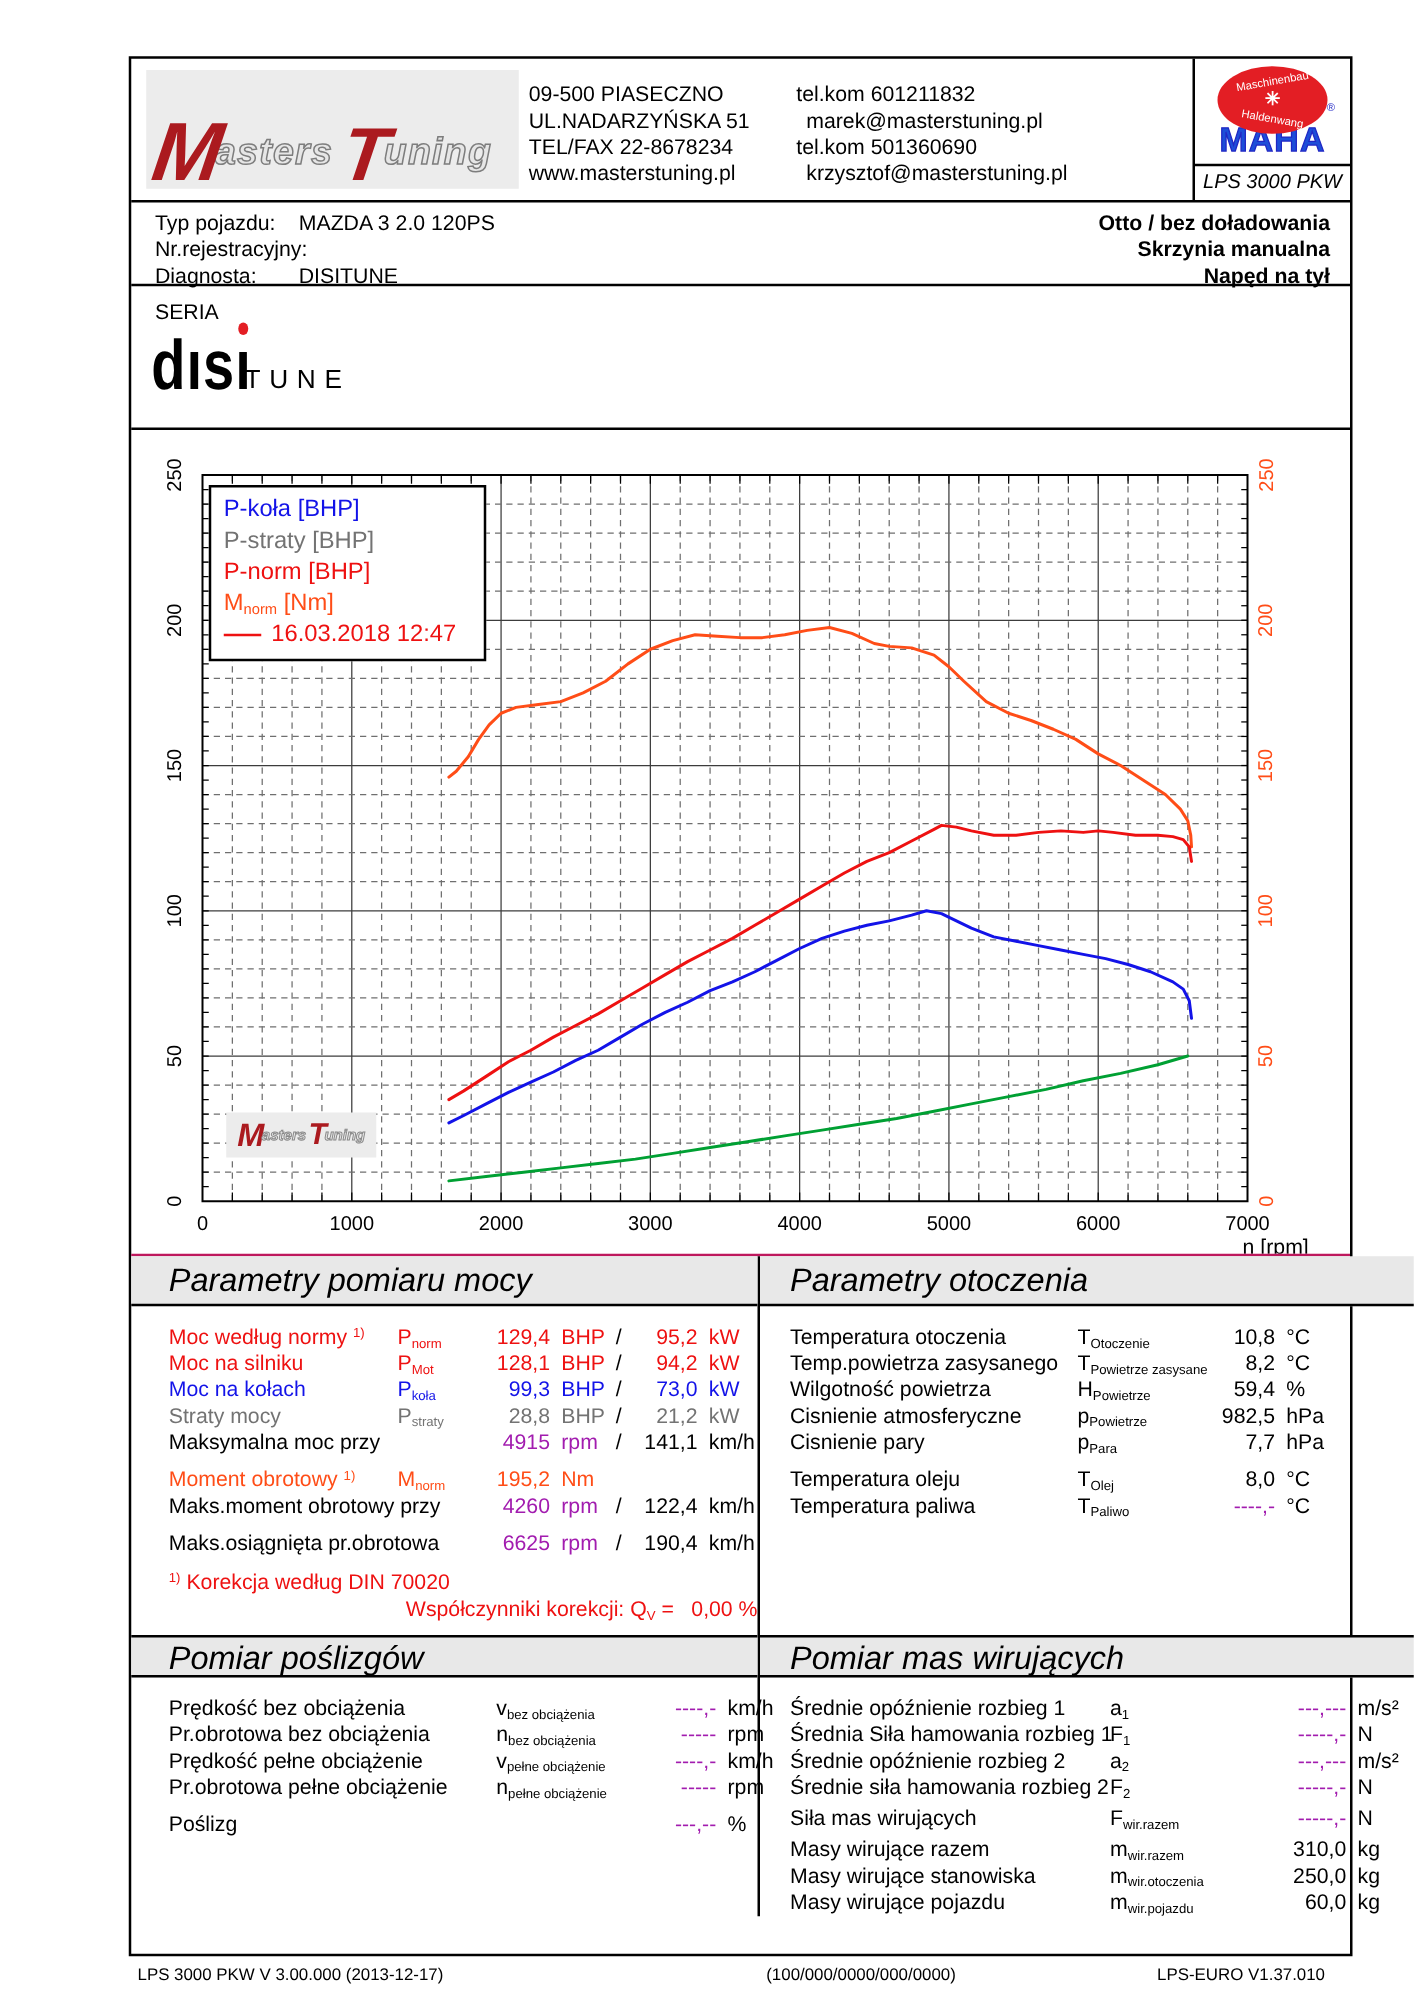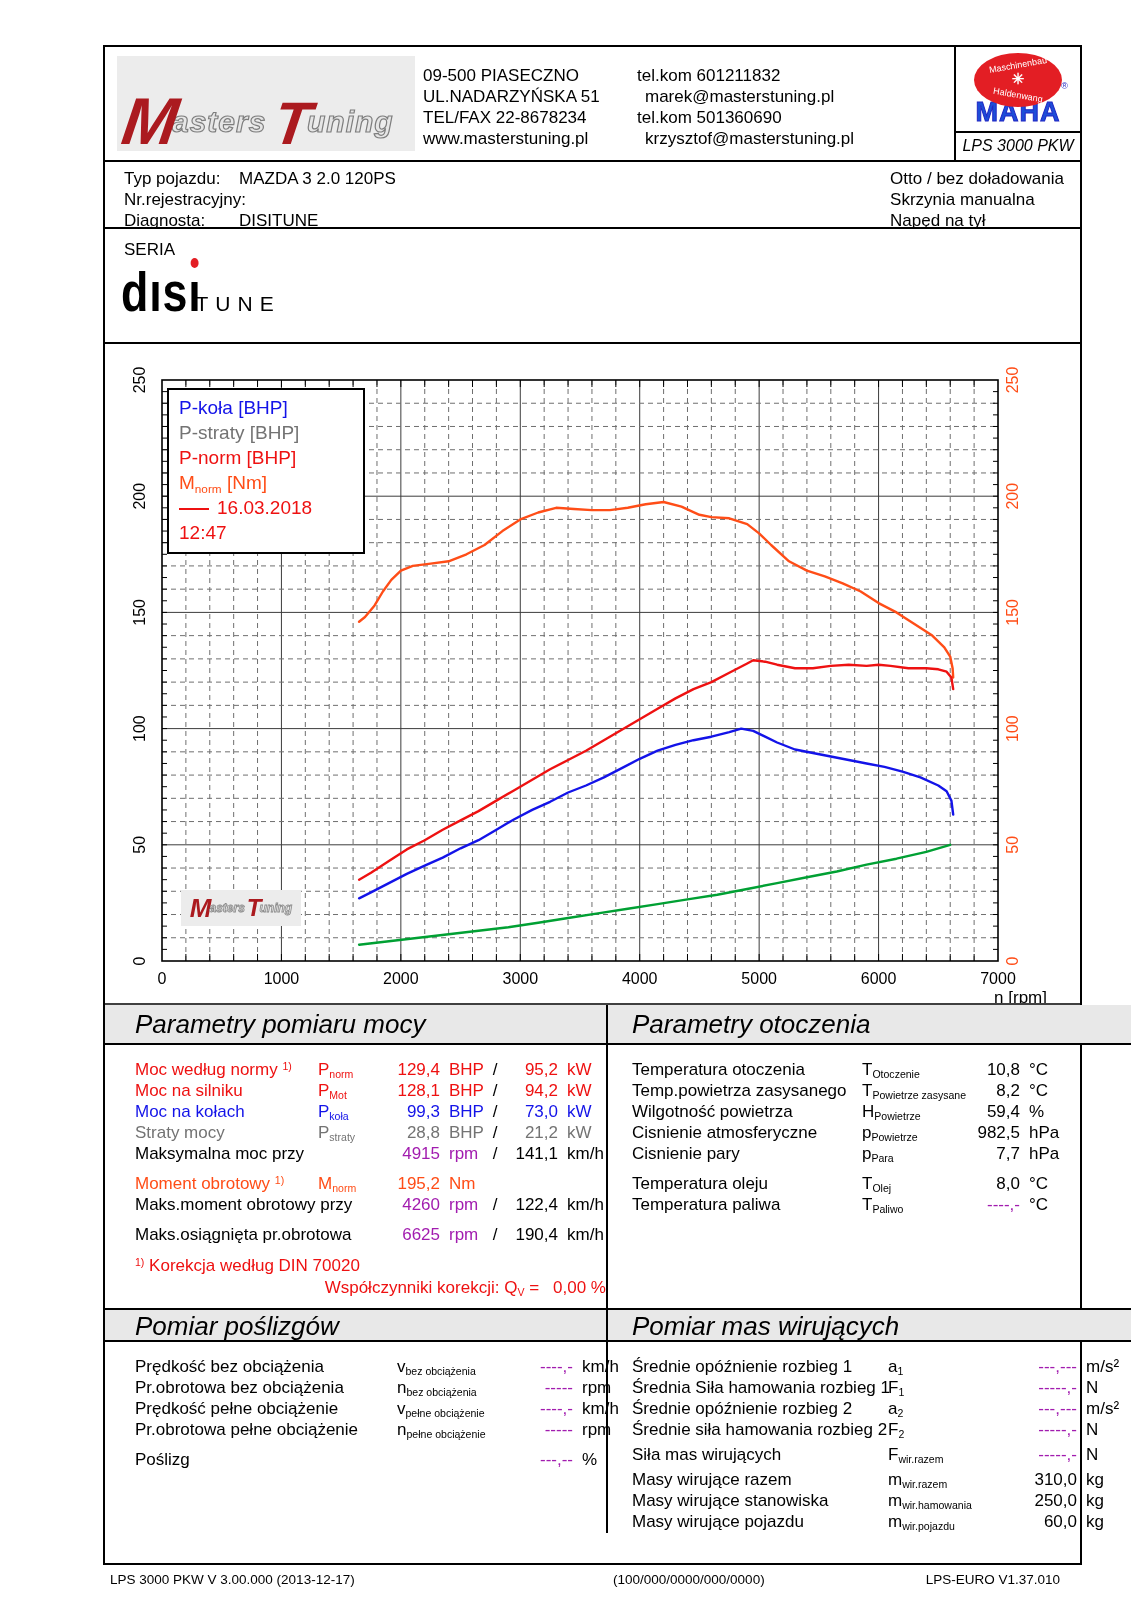--- a/index.html
+++ b/index.html
@@ -20,45 +20,45 @@
   .maha-ell .arc-bot{position:absolute;left:0;right:0;bottom:7px;font-size:9px;transform:rotate(10deg);}
   .maha-ell .gear{position:absolute;left:0;right:0;top:17px;font-size:15px;font-weight:700;}
   .maha-reg{position:absolute;right:12px;top:34px;font-size:9px;color:#2026c4;}
   .maha-word{margin-top:-10px;font-size:27px;font-weight:900;color:#1d4ed8;letter-spacing:1px;-webkit-text-stroke:1px #2026c4;}
   .maha-model{border-top:2px solid #000;margin-top:3px;padding-top:4px;font-size:16px;font-style:italic;}
   
   .vehicle{position:relative;height:67px;border-top:2px solid #000;box-sizing:border-box;font-size:17px;}
   .veh-left{position:absolute;left:19px;top:6px;line-height:21px;}
   .veh-left .vrow{display:flex;}
   .veh-left .vlab{width:115px;}
-  .veh-right{position:absolute;right:16px;top:6px;line-height:21px;}
+  .veh-right{position:absolute;right:16px;top:6px;text-align:right;line-height:21px;font-weight:bold;}
   
   .seria{position:relative;height:115px;border-top:2px solid #000;box-sizing:border-box;}
   .seria-title{position:absolute;left:19px;top:11px;font-size:17px;}
   .disi{position:absolute;left:16px;top:40px;display:flex;align-items:flex-end;}
   .disi-brand{font-size:56px;font-weight:700;letter-spacing:1px;line-height:0.82;transform:scaleX(0.8);transform-origin:left bottom;white-space:nowrap;}
   .disi-brand .ich{position:relative;display:inline-block;}
   .disi-dot{position:absolute;left:50%;top:-11px;transform:translateX(-50%);width:10px;height:10px;border-radius:50%;background:#e31e24;}
   .disi-suffix{font-size:21px;letter-spacing:7px;margin-left:-26px;line-height:1;padding-bottom:1px;}
   
   .datarow{position:relative;height:32px;border-top:2px solid #000;box-sizing:border-box;font-size:17px;}
   .datarow .dleft{position:absolute;left:19px;top:6px;}
   .datarow .dright{position:absolute;right:16px;top:6px;}
   
   .chart{position:relative;height:661px;border-top:2px solid #000;box-sizing:border-box;}
   .chart svg{position:absolute;left:0;top:0;}
   svg text{font-family:"Liberation Sans",sans-serif;}
-  .legend{position:absolute;left:62px;top:44px;width:198px;border:2px solid #000;background:#fff;padding:5px 10px 7px;font-size:19px;line-height:25px;box-sizing:border-box;}
+  .legend{position:absolute;left:62px;top:44px;width:222px;border:2px solid #000;background:#fff;padding:5px 10px 7px;font-size:19px;line-height:25px;box-sizing:border-box;}
   .leg-dash{display:inline-block;width:30px;border-top:2px solid #ee1111;vertical-align:middle;margin-right:8px;}
   .watermark{position:absolute;left:76px;top:546px;width:120px;height:36px;background:#ececec;display:flex;align-items:center;justify-content:center;overflow:hidden;}
   .wm-M{font-size:26px;font-style:italic;font-weight:700;color:#ab1a1f;margin-right:-2px;}
   .wm-T{font-size:24px;font-style:italic;font-weight:700;color:#ab1a1f;margin:0 -2px 0 2px;}
   .wm-txt{font-size:12px;font-style:italic;font-weight:700;color:#e6e6e6;-webkit-text-stroke:0.8px #8a8a8a;}
   
-  .tables{position:relative;height:530px;border-top:2px solid #404040;box-sizing:border-box;display:flex;font-size:17px;}
+  .tables{position:relative;height:530px;border-top:2px solid #be185d;box-sizing:border-box;display:flex;font-size:17px;}
   .tcol{box-sizing:border-box;}
   .col-left{width:503px;border-right:2px solid #000;}
   .col-right{flex:1;}
   .sec-header{height:40px;background:#e8e8e8;border-bottom:2px solid #000;box-sizing:border-box;font-size:26px;font-style:italic;padding:4px 0 0 30px;}
   .col-right .sec-header{padding-left:24px;}
   .sec-header2{height:34px;background:#e8e8e8;border-top:2px solid #000;border-bottom:2px solid #000;box-sizing:border-box;font-size:26px;font-style:italic;padding:1px 12px 0 30px;}
   .col-left .sec-header2{margin-top:9px;}
   .col-right .sec-header2{margin-top:93px;padding-left:24px;}
   .rows{margin-top:14px;}
   .trow{display:grid;line-height:21px;height:21px;white-space:nowrap;}
@@ -621,21 +621,21 @@
             <span class="tu c-black">N</span>
           </div>
           <div class="trow mg gap">
             <span class="tl c-black">Masy wirujące razem</span>
             <span class="ts c-black">m<sub>wir.razem</sub></span>
             <span class="tv c-black">310,0</span>
             <span class="tu c-black">kg</span>
           </div>
           <div class="trow mg">
             <span class="tl c-black">Masy wirujące stanowiska</span>
-            <span class="ts c-black">m<sub>wir.hamowania</sub></span>
+            <span class="ts c-black">m<sub>wir.otoczenia</sub></span>
             <span class="tv c-black">250,0</span>
             <span class="tu c-black">kg</span>
           </div>
           <div class="trow mg">
             <span class="tl c-black">Masy wirujące pojazdu</span>
             <span class="ts c-black">m<sub>wir.pojazdu</sub></span>
             <span class="tv c-black">60,0</span>
             <span class="tu c-black">kg</span>
           </div>
         </div>

